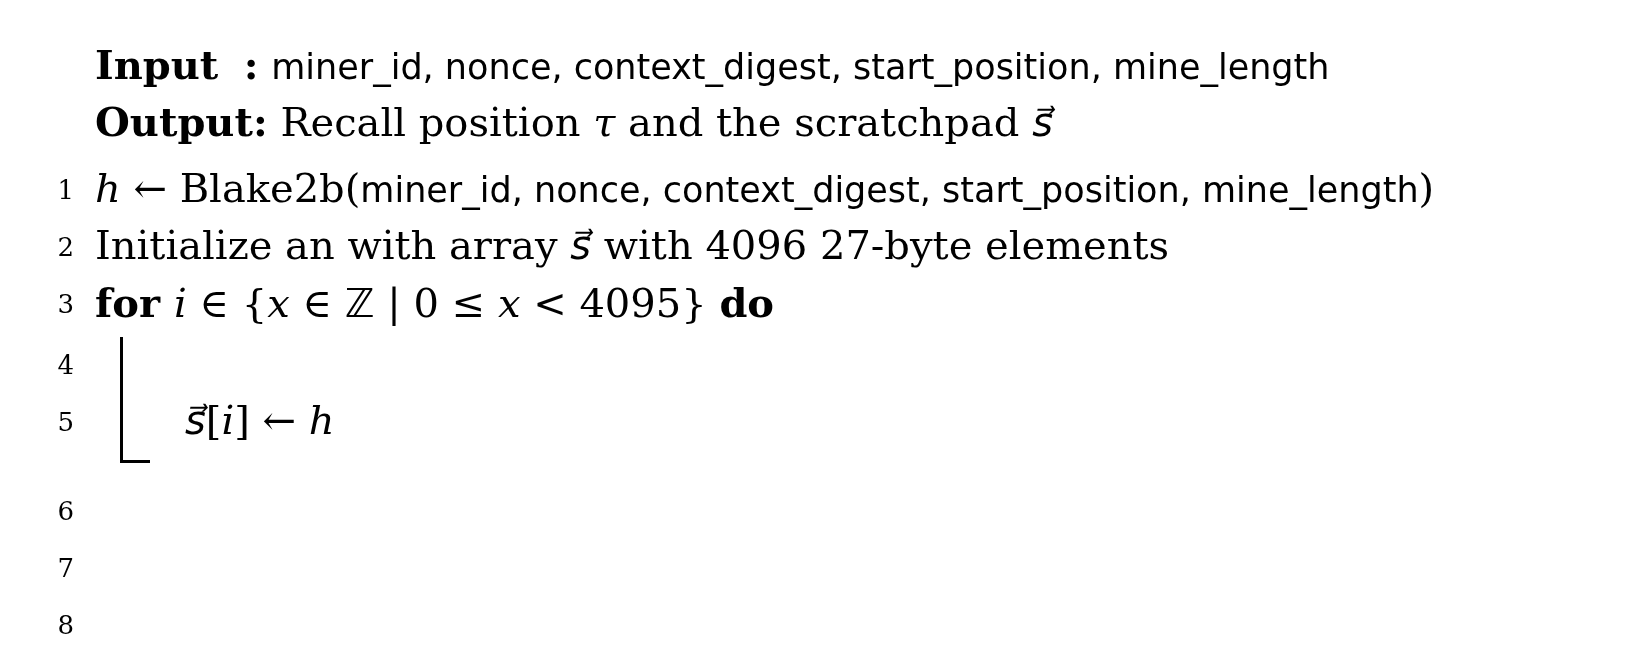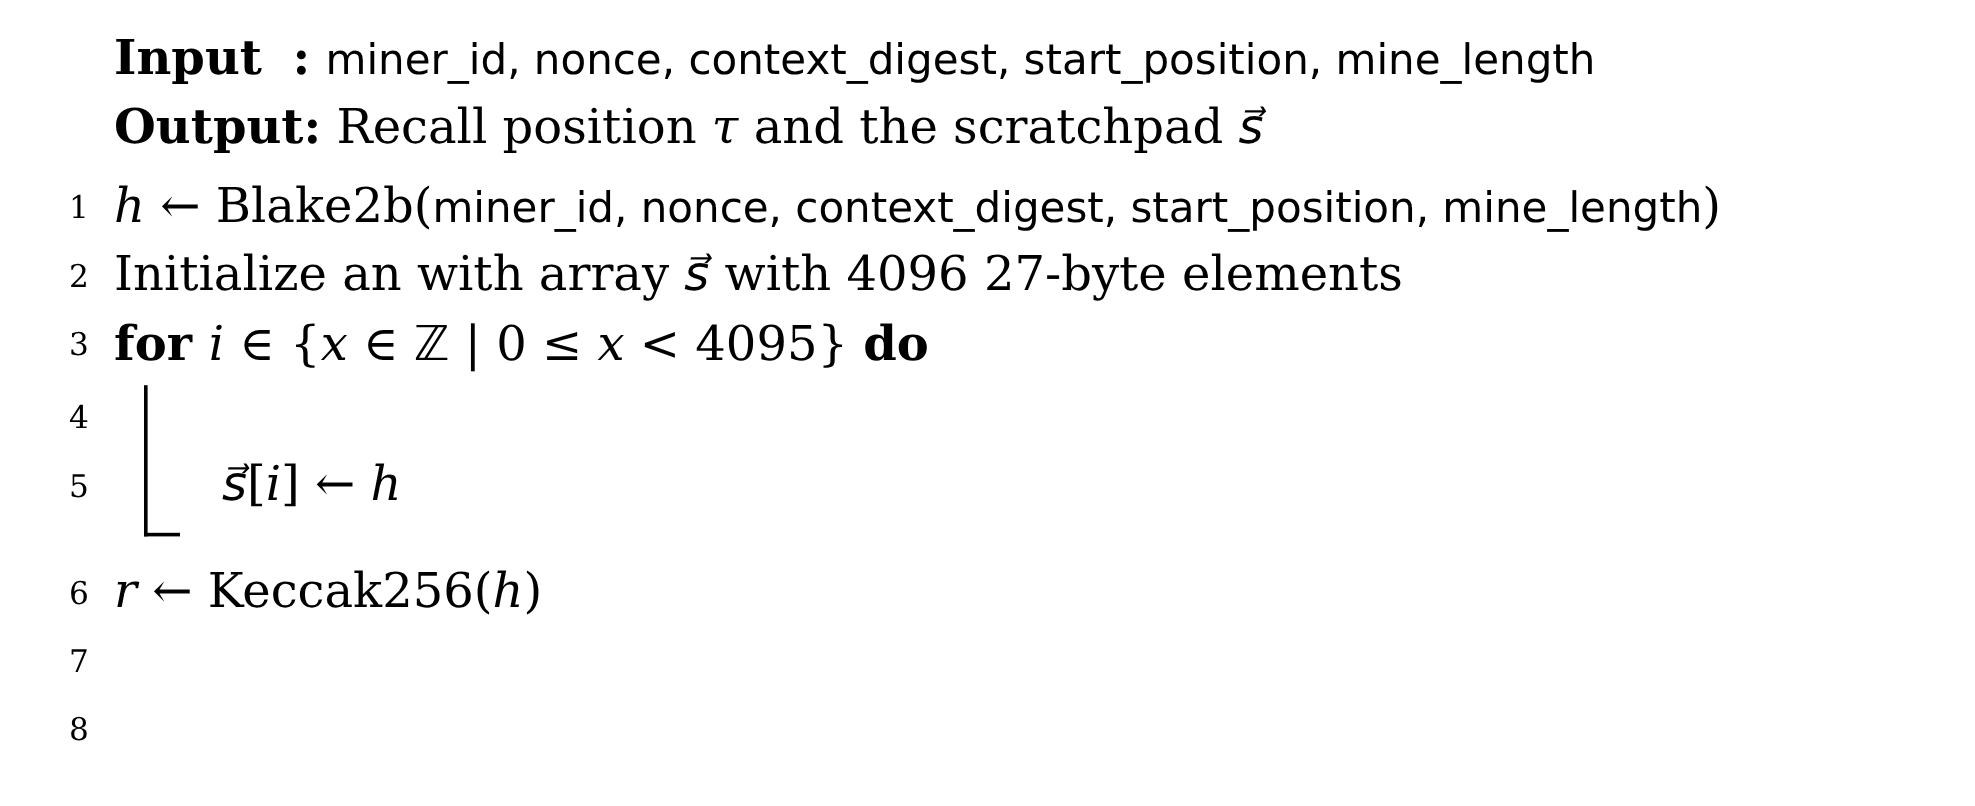--- a/index.html
+++ b/index.html
@@ -12,21 +12,21 @@
   }
   .page {
     position: relative;
     width: 1646px;
     height: 672px;
     background: #ffffff;
     color: #000000;
   }
   .algo {
     position: relative;
-    padding: 20px 0 0 95px;
+    padding: 36px 0 0 95px;
     font-family: "DejaVu Serif", "DejaVu Sans", "Liberation Serif", serif;
     font-size: 40px;
     color: #000000;
   }
   .hrow, .row {
     position: relative;
     line-height: 57px;
     height: 57px;
   }
   .header-block { margin-bottom: 10px; }
@@ -117,21 +117,20 @@
         <span class="num">4</span>
       </div>
       <div class="row">
         <span class="num">5</span>
         <span class="content"><span class="seg-it">s⃗</span><span class="seg-rm">[</span><span class="seg-it">i</span><span class="seg-rm">] ← </span><span class="seg-it">h</span></span>
       </div>
     </div>
 
     <div class="row">
       <span class="num">6</span>
-      <span class="content"><span class="seg-it">r</span><span class="seg-rm"> ← Keccak256(</span><span class="seg-it">h</span><span class="seg-rm">)</span></span>
     </div>
 
     <div class="row">
       <span class="num">7</span>
     </div>
 
     <div class="row">
       <span class="num">8</span>
     </div>
 

